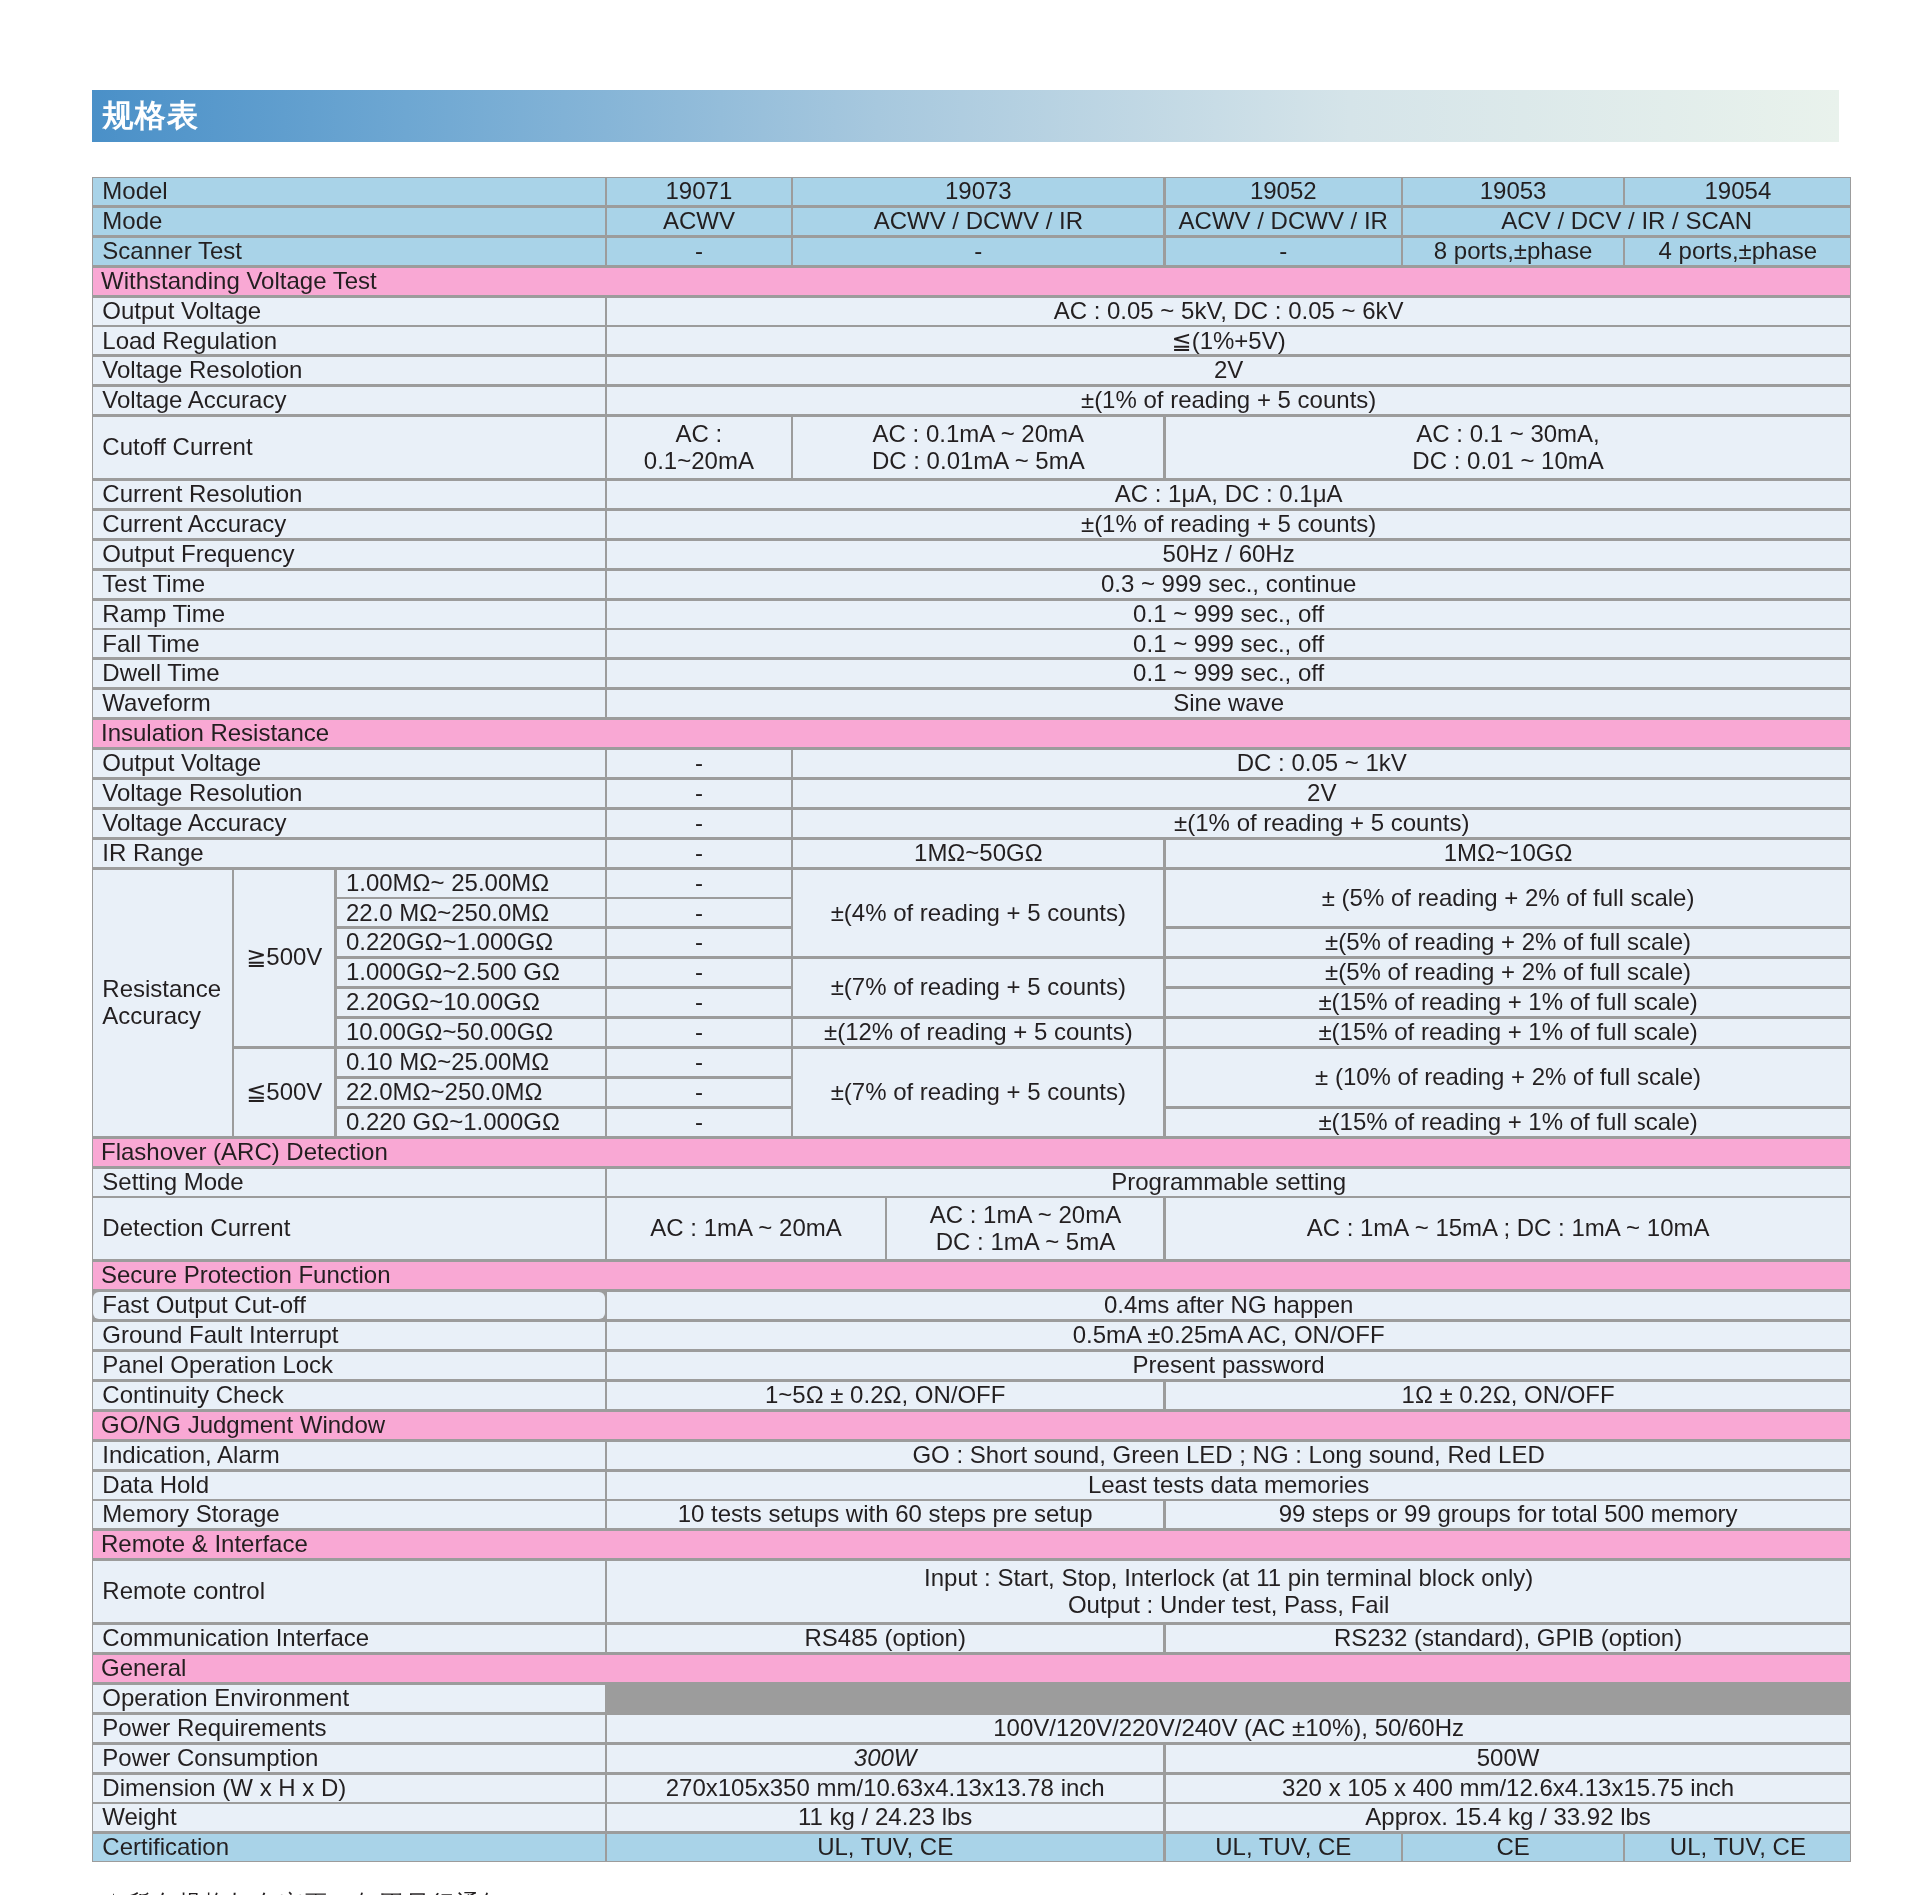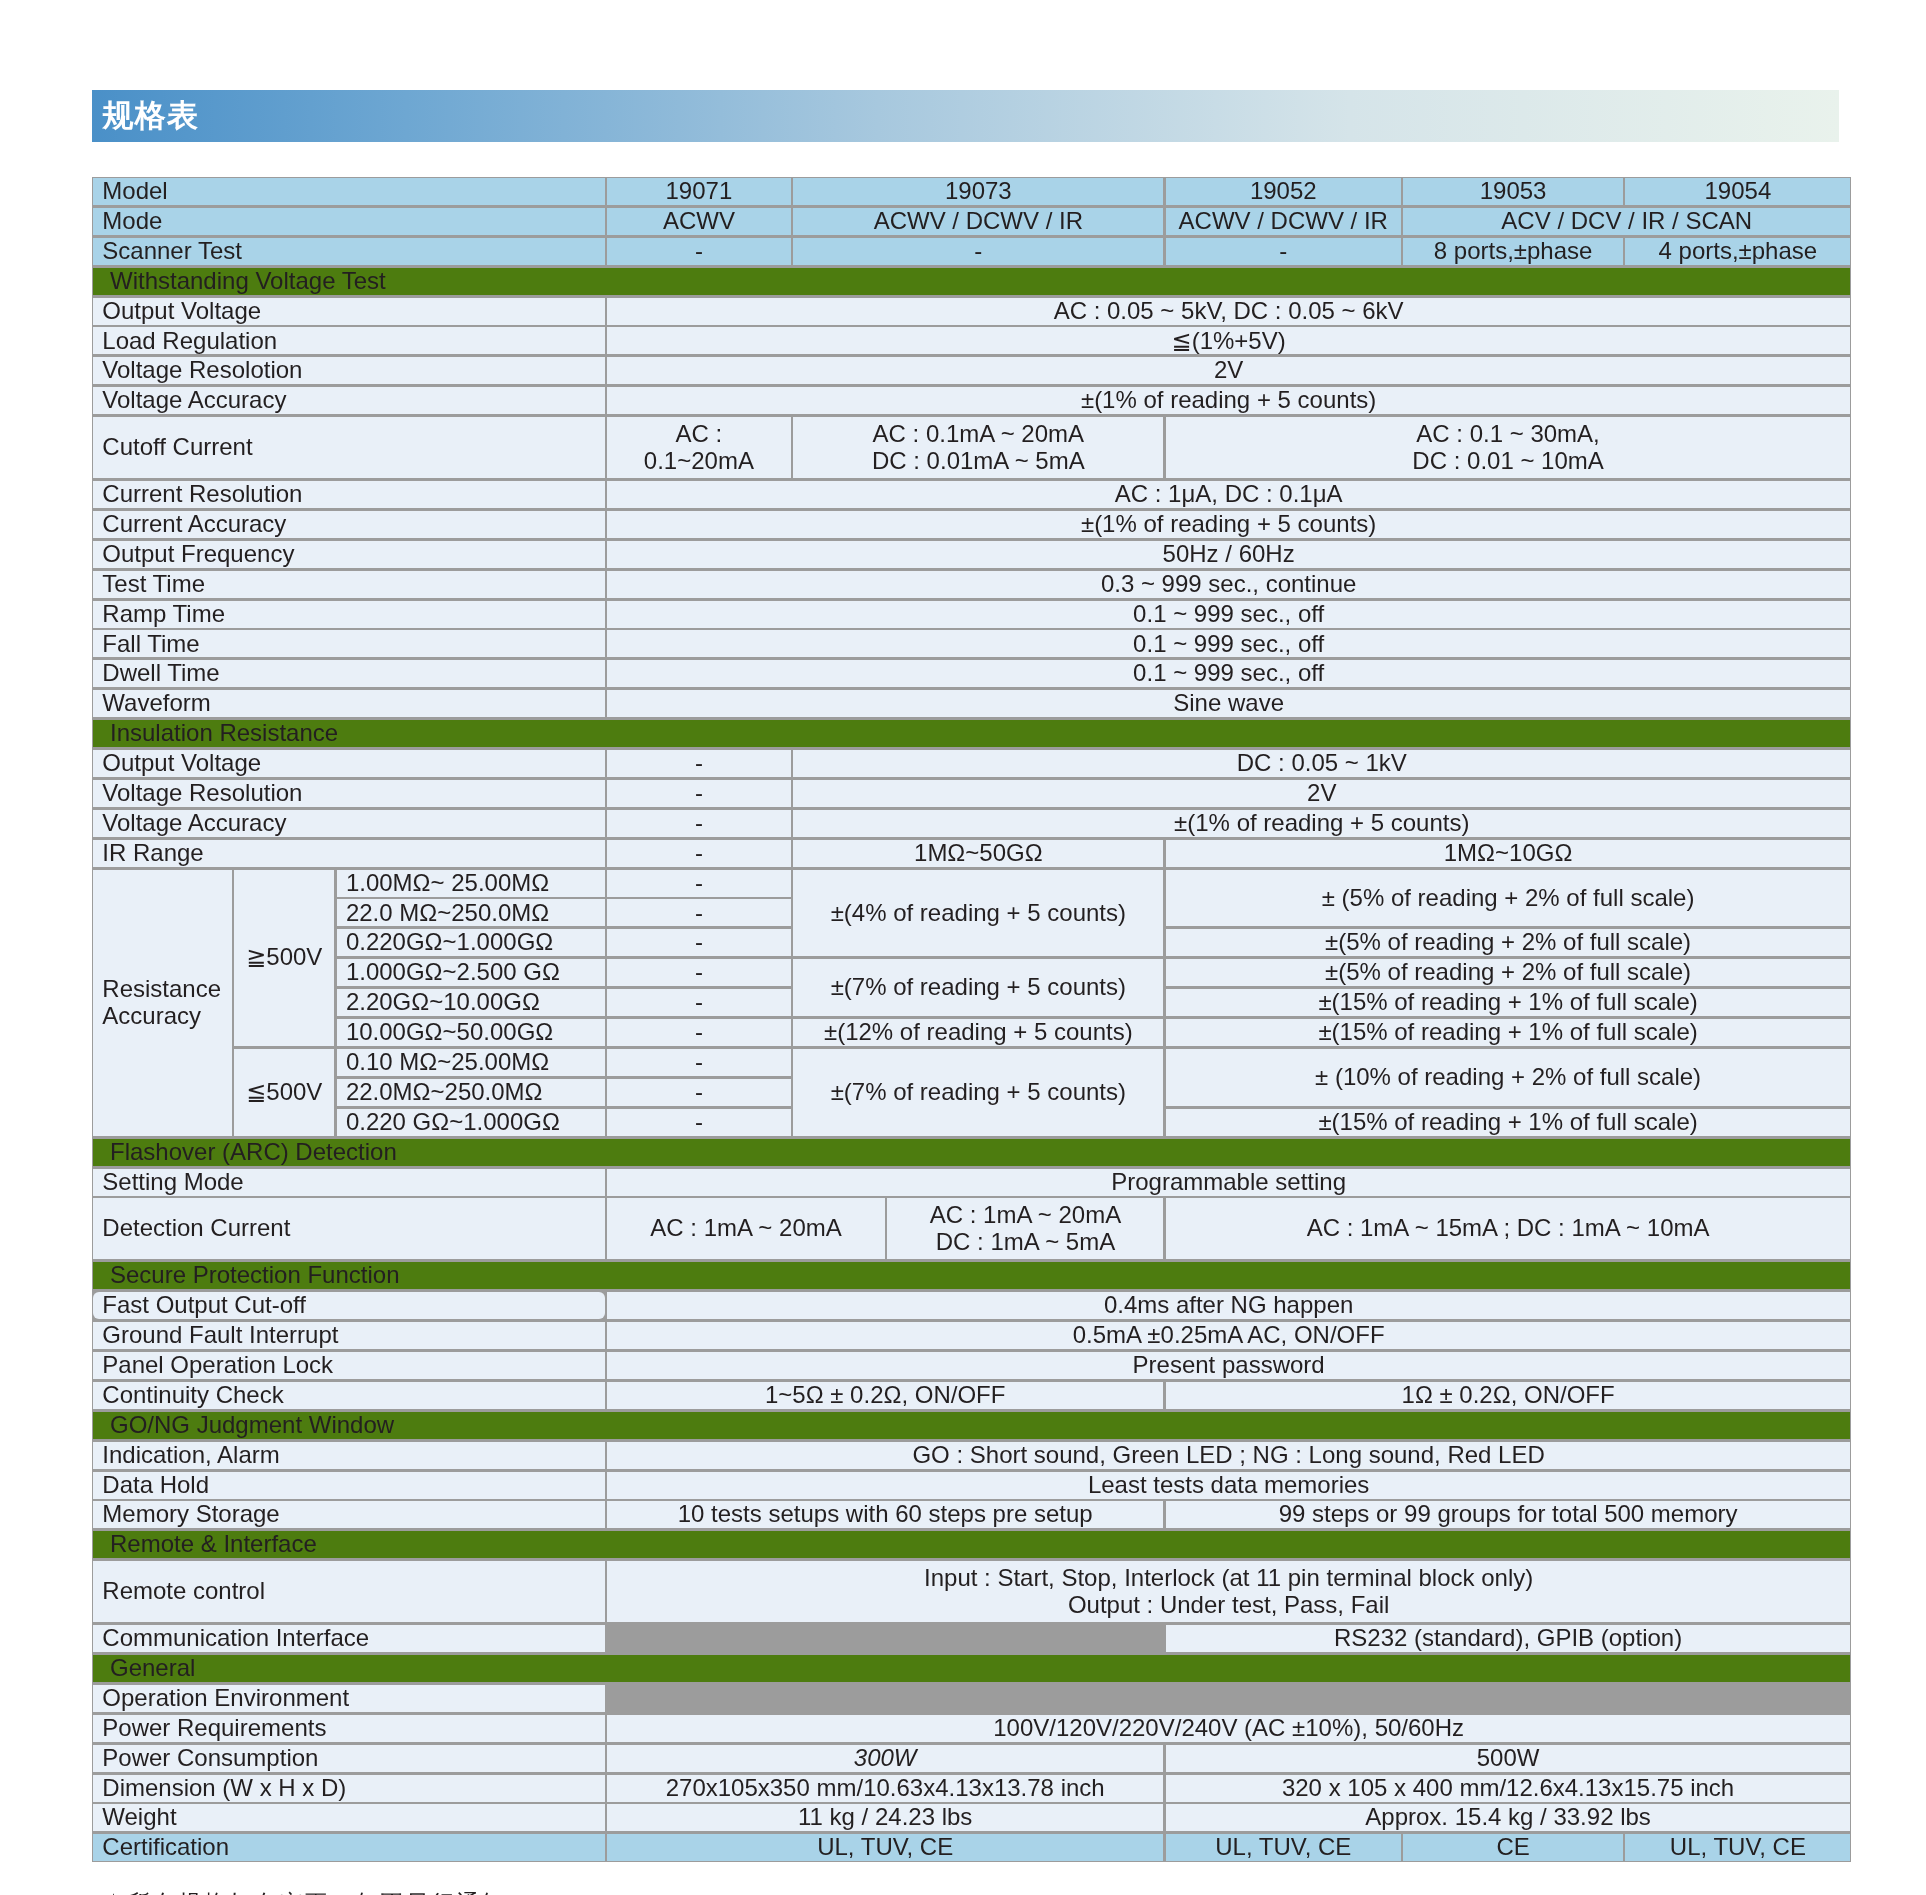--- a/index.html
+++ b/index.html
@@ -25,21 +25,21 @@
     border:1.7px solid #9c9c9c;
   }
   .cell{
     display:flex;align-items:center;
     font-size:24px;line-height:1.12;
     white-space:pre-line;
     overflow:hidden;
   }
   .c-head{background:#a9d3e8;}
   .c-lite{background:#e9f0f8;}
-  .c-section{background:#4d7c0f;justify-content:flex-start;padding-left:17px;}
+  .c-section{background:#f9a8d4;justify-content:flex-start;padding-left:8px;}
   .c-left{justify-content:flex-start;padding-left:9.3px;padding-right:2.3px;}
   .c-center{justify-content:center;text-align:center;padding:0 4.7px;}
   .footnote{
     position:absolute;left:102px;top:1888px;
     font-size:23px;color:#231f20;letter-spacing:2.3px;
   }
 </style>
 </head>
 <body>
 
@@ -168,20 +168,21 @@
     <div class="cell c-lite c-left" style="grid-area: 42 / 1 / span 1 / span 3;">Data Hold</div>
     <div class="cell c-lite c-center" style="grid-area: 42 / 4 / span 1 / span 6;">Least tests data memories</div>
     <div class="cell c-lite c-left" style="grid-area: 43 / 1 / span 1 / span 3;">Memory Storage</div>
     <div class="cell c-lite c-center" style="grid-area: 43 / 4 / span 1 / span 3;">10 tests setups with 60 steps pre setup</div>
     <div class="cell c-lite c-center" style="grid-area: 43 / 7 / span 1 / span 3;">99 steps or 99 groups for total 500 memory</div>
     <div class="cell c-section" style="grid-area: 44 / 1 / span 1 / span 9;">Remote &amp; Interface</div>
     <div class="cell c-lite c-left" style="grid-area: 45 / 1 / span 1 / span 3;">Remote control</div>
     <div class="cell c-lite c-center" style="grid-area: 45 / 4 / span 1 / span 6;">Input : Start, Stop, Interlock (at 11 pin terminal block only)
 Output : Under test, Pass, Fail</div>
     <div class="cell c-lite c-left" style="grid-area: 46 / 1 / span 1 / span 3;">Communication Interface</div>
+    <div class="cell c-lite c-center" style="grid-area: 46 / 4 / span 1 / span 3;">RS485 (option)</div>
     <div class="cell c-lite c-center" style="grid-area: 46 / 7 / span 1 / span 3;">RS232 (standard), GPIB (option)</div>
     <div class="cell c-section" style="grid-area: 47 / 1 / span 1 / span 9;">General</div>
     <div class="cell c-lite c-left" style="grid-area: 48 / 1 / span 1 / span 3;">Operation Environment</div>
     <div class="cell c-lite c-left" style="grid-area: 49 / 1 / span 1 / span 3;">Power Requirements</div>
     <div class="cell c-lite c-center" style="grid-area: 49 / 4 / span 1 / span 6;">100V/120V/220V/240V (AC ±10%), 50/60Hz</div>
     <div class="cell c-lite c-left" style="grid-area: 50 / 1 / span 1 / span 3;">Power Consumption</div>
     <div class="cell c-lite c-center" style="grid-area: 50 / 4 / span 1 / span 3; font-style: italic;">300W</div>
     <div class="cell c-lite c-center" style="grid-area: 50 / 7 / span 1 / span 3;">500W</div>
     <div class="cell c-lite c-left" style="grid-area: 51 / 1 / span 1 / span 3;">Dimension (W x H x D)</div>
     <div class="cell c-lite c-center" style="grid-area: 51 / 4 / span 1 / span 3;">270x105x350 mm/10.63x4.13x13.78 inch</div>

